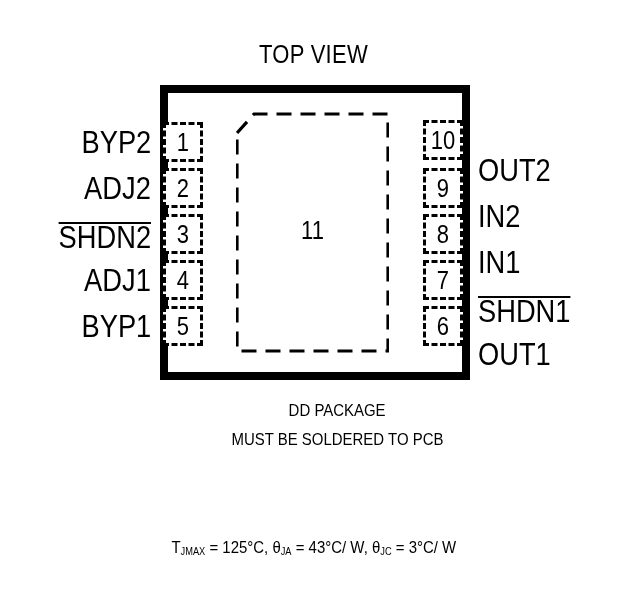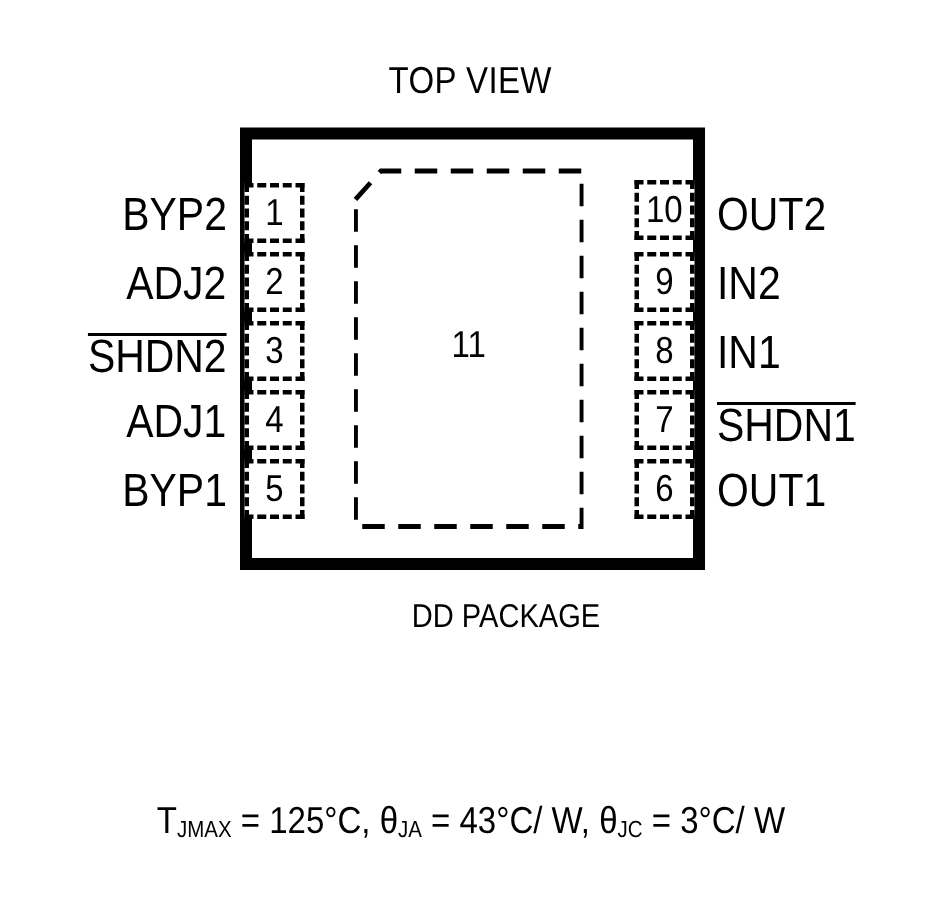--- a/index.html
+++ b/index.html
@@ -94,55 +94,56 @@
     transform-origin: inherit;
   }
   .pin-label.left {
     right: 476px;
     text-align: right;
   }
   .pin-label.left .txt { transform-origin: right center; }
   .pin-label.right {
     left: 478px;
     text-align: left;
+    margin-top: 28px;
   }
   .pin-label.right .txt { transform-origin: left center; }
 
   .overbar {
     border-top: 2.5px solid #000000;
     padding-top: 1px;
     display: inline-block;
   }
 
   
   #caption-block {
     position: absolute;
     left: 0;
     top: 396px;
     width: 627px;
     text-align: center;
   }
   .caption-line {
-    font-size: 22px;
+    font-size: 17px;
     line-height: 29px;
     white-space: nowrap;
     padding-left: 48px;
   }
   .caption-line span.txt {
     display: inline-block;
     transform: scaleX(0.88);
   }
 
   #thermal-line {
     position: absolute;
     left: 0;
     top: 533px;
     width: 627px;
     text-align: center;
-    font-size: 25px;
+    font-size: 17px;
     line-height: 29px;
     white-space: nowrap;
   }
   #thermal-line .txt {
     display: inline-block;
     transform: scaleX(0.88);
   }
   #thermal-line sub {
     font-size: 0.62em;
     vertical-align: -0.18em;
@@ -181,17 +182,18 @@
 <div class="pin-label left" style="top:314px;"><span class="txt">BYP1</span></div>
 
 <div class="pin-label right" style="top:130px;"><span class="txt">OUT2</span></div>
 <div class="pin-label right" style="top:176px;"><span class="txt">IN2</span></div>
 <div class="pin-label right" style="top:222px;"><span class="txt">IN1</span></div>
 <div class="pin-label right" style="top:268px;"><span class="txt overbar">SHDN1</span></div>
 <div class="pin-label right" style="top:314px;"><span class="txt">OUT1</span></div>
 
 <div id="caption-block">
   <div class="caption-line"><span class="txt">DD PACKAGE</span></div>
+  <div class="caption-line"><span class="txt">MUST BE SOLDERED TO PCB</span></div>
 </div>
 
 <div id="thermal-line">
   <span class="txt"><span>T</span><sub>JMAX</sub><span> = 125°C, </span><span>θ</span><sub>JA</sub><span> = 43°C/ W, </span><span>θ</span><sub>JC</sub><span> = 3°C/ W</span></span>
 </div>
 
 </body></html>

